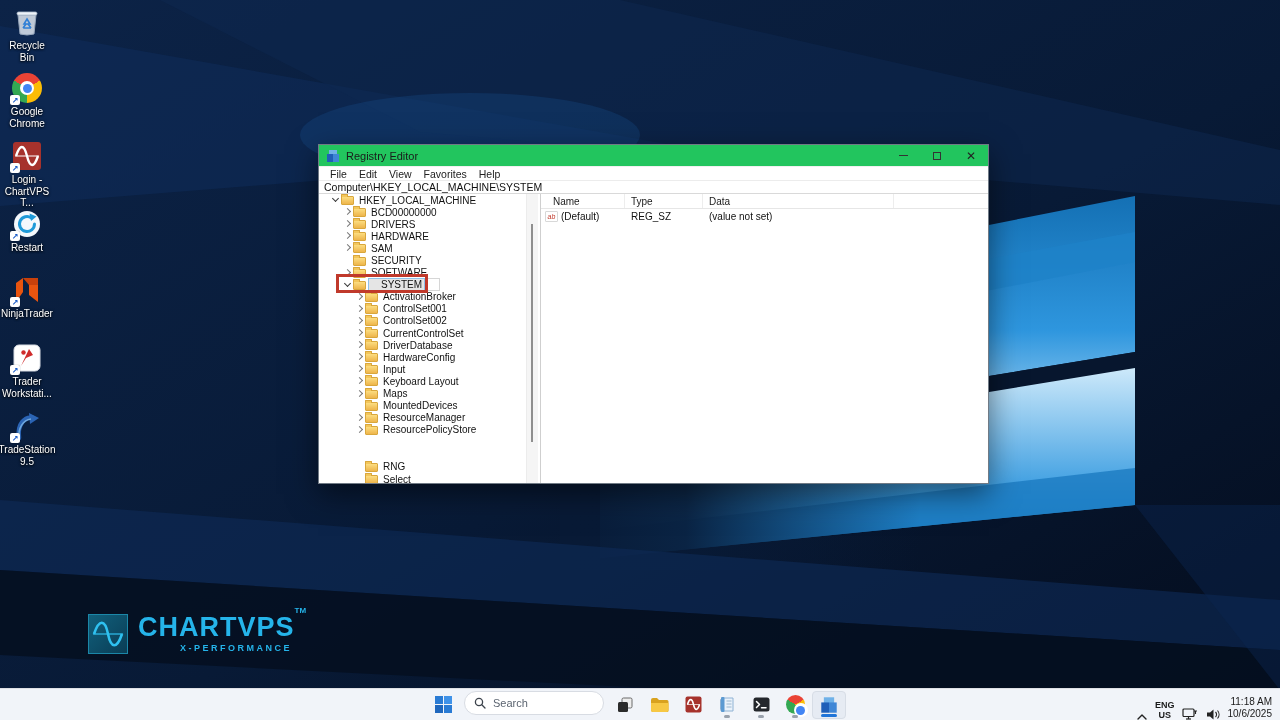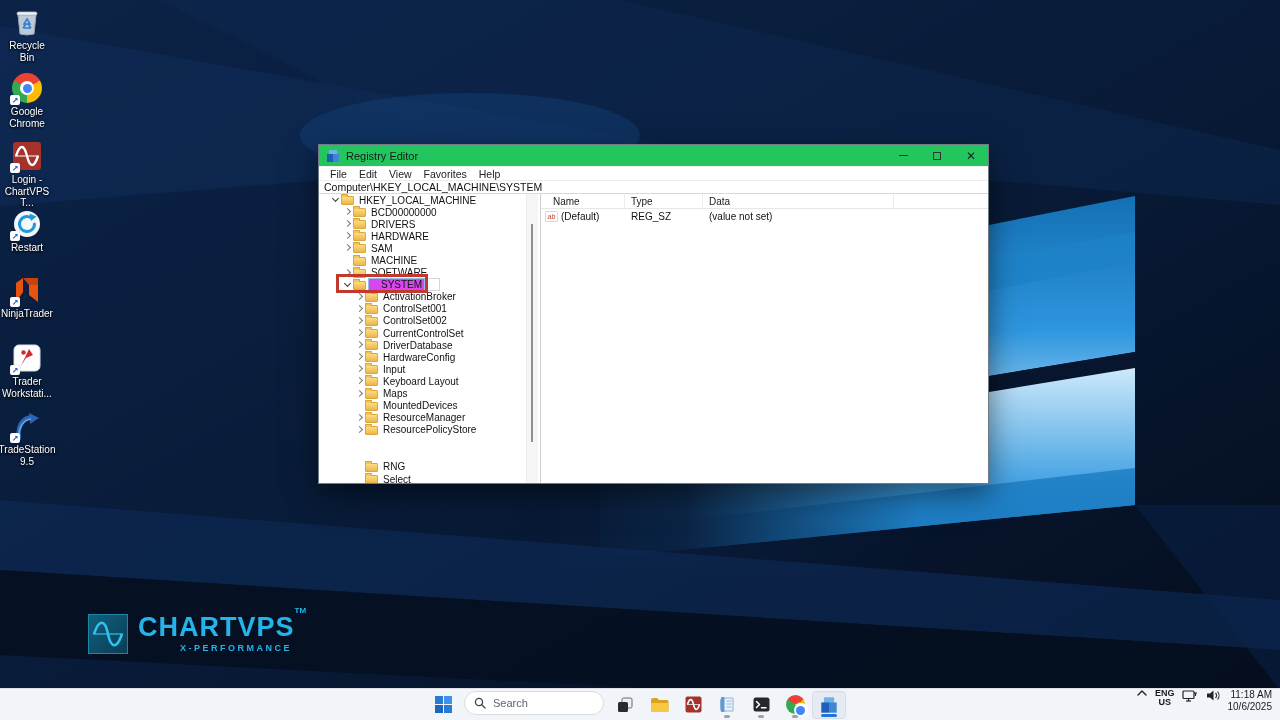--- a/index.html
+++ b/index.html
@@ -53,21 +53,21 @@
   .trow { display:flex; align-items:center; height:12.1px; white-space:nowrap; }
   .chev { width:9px; height:9px; position:relative; flex:0 0 9px; }
   .chev::before { content:""; position:absolute; left:2px; top:1.5px; width:4px; height:4px;
                   border-right:1.3px solid #777; border-bottom:1.3px solid #777; transform:rotate(-45deg); }
   .chev.down::before { transform:rotate(45deg); border-color:#3a3a3a; top:0.5px; }
   .folder { width:13px; height:9px; position:relative; flex:0 0 13px; margin:1px 3px 0 1px;
             background:linear-gradient(#fcdd80,#eeb54b); border:1px solid #d9a73c; border-radius:1px; }
   .folder::before { content:""; position:absolute; top:-3px; left:-1px; width:5px; height:2px;
                     background:#f3c65a; border:1px solid #d9a73c; border-bottom:none; border-radius:1px 1px 0 0; }
   .tlabel { font-size:10px; color:#111; padding:0 2px; }
-  .tlabel.selected { background:#d946ef; outline:1px solid #8ec1ea;padding-left:12px; }
+  .tlabel.selected { background:#e5e5e5; outline:1px solid #8ec1ea;padding-left:12px; }
   .editbox { width:13px; height:11px; background:#fff; outline:1px solid #d6d6d6; margin-left:2px; flex:0 0 13px; }
   .annot { position:absolute; left:17px; top:80px; width:92px; height:19px; border:3px solid #c0392b; z-index:6; }
   .vtrack { position:absolute; right:2px; top:0; bottom:0; width:12px; background:#f5f5f5; border-left:1px solid #ececec; }
   .vthumb { position:absolute; right:5px; top:30px; width:2px; height:218px; background:#8f8f8f; }
 
   
   .listpanel { flex:1; position:relative; background:#fff; }
   .lheader { display:grid; grid-template-columns:84px 78px 191px 1fr; height:15px; border-bottom:1px solid #e6e6e6; }
   .lheader .hc { font-size:10px; color:#1a1a1a; display:flex; align-items:center; padding-left:6px; border-right:1px solid #ededed; }
   .lheader .hc:first-child { padding-left:12px; }
@@ -83,21 +83,21 @@
              border-top:1px solid rgba(0,0,0,.08); z-index:10; display:flex; align-items:center; }
   .tb-center { position:absolute; left:0; right:8px; display:flex; align-items:flex-start; justify-content:center; gap:0; }
   .tb-btn { width:34px; height:28px; border-radius:4px; display:flex; flex-direction:column; align-items:center; justify-content:center; position:relative; }
   .tb-btn .dot { position:absolute; bottom:1px; width:6px; height:3px; border-radius:2px; background:#9aa2ad; display:none; }
   .tb-btn.running .dot { display:block; }
   .tb-btn.active { background:#e6ebf3; border:1px solid #d7dde6; }
   .tb-btn.active .dot { display:block; width:16px; background:#1f74d8; }
   .searchpill { width:140px; height:24px; background:#fff; border:1px solid #d8dce3; border-radius:13px;
                 display:flex; align-items:center; padding-left:9px; margin:0 4px; }
   .searchpill .stext { font-size:11px; color:#5b6470; margin-left:7px; }
-  .tray { position:absolute; right:4px; display:flex; align-items:flex-start; gap:7px; height:32px; }
+  .tray { position:absolute; right:4px; display:flex; align-items:flex-end; gap:7px; height:32px; }
   .lang { font-size:9px; line-height:1.1; color:#1a1a1a; text-align:center; font-weight:bold; }
   .clock { font-size:10px; line-height:1.25; color:#1a1a1a; text-align:right; padding-right:4px; }
 </style>
 </head>
 <body>
 
 <div class="wallpaper">
   <svg width="1280" height="720" viewBox="0 0 1280 720">
     <defs>
       <linearGradient id="bg" x1="0" y1="0" x2="1" y2="1">
@@ -304,21 +304,21 @@
 
           <div class="trow" style="padding-left: 24px;">
             <span class="chev"></span>
             <span class="folder"></span>
             <span class="tlabel">SAM</span>
           </div>
 
           <div class="trow" style="padding-left: 24px;">
             <span class="chev" style="visibility: hidden;"></span>
             <span class="folder"></span>
-            <span class="tlabel">MACHINE</span>
+            <span class="tlabel">SECURITY</span>
           </div>
 
           <div class="trow" style="padding-left: 24px;">
             <span class="chev"></span>
             <span class="folder"></span>
             <span class="tlabel">SOFTWARE</span>
           </div>
 
           <div class="trow" style="padding-left: 24px;">
             <span class="chev down"></span>

